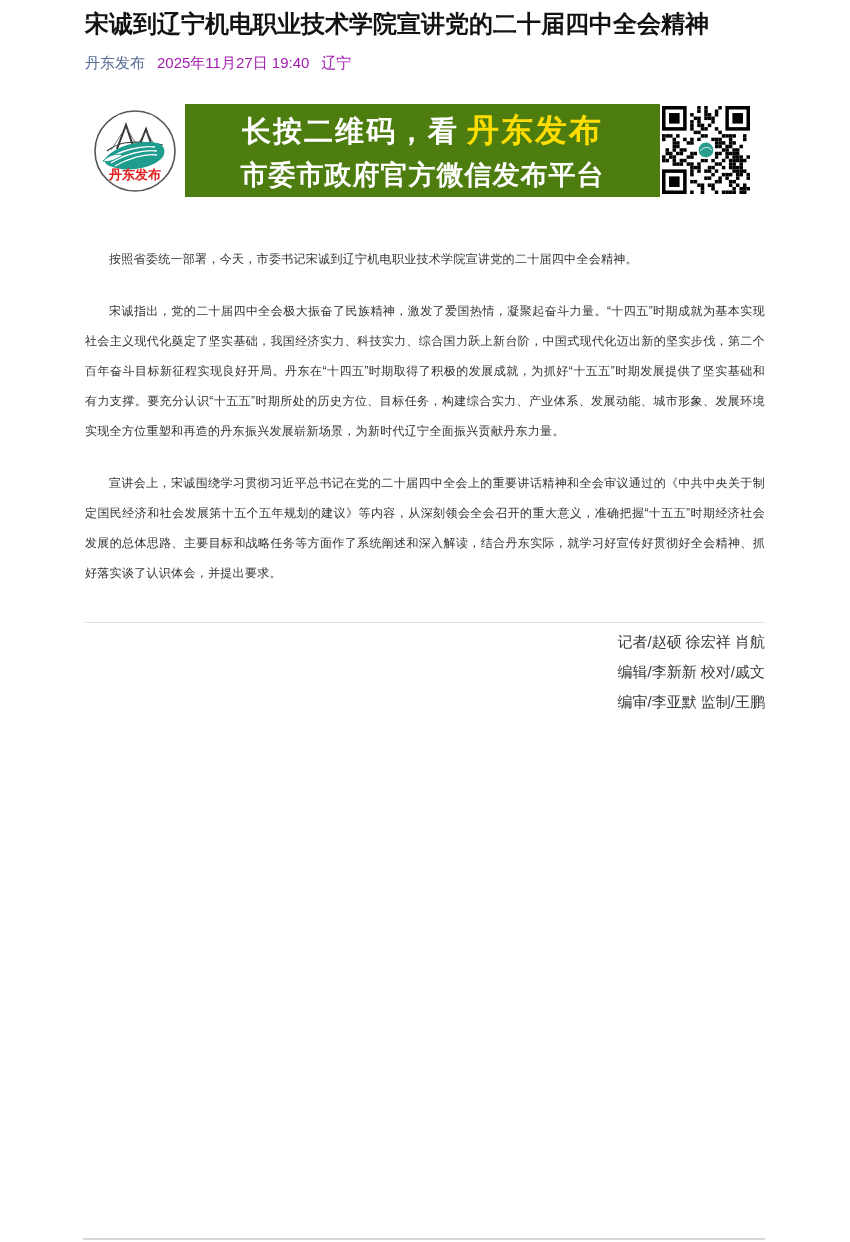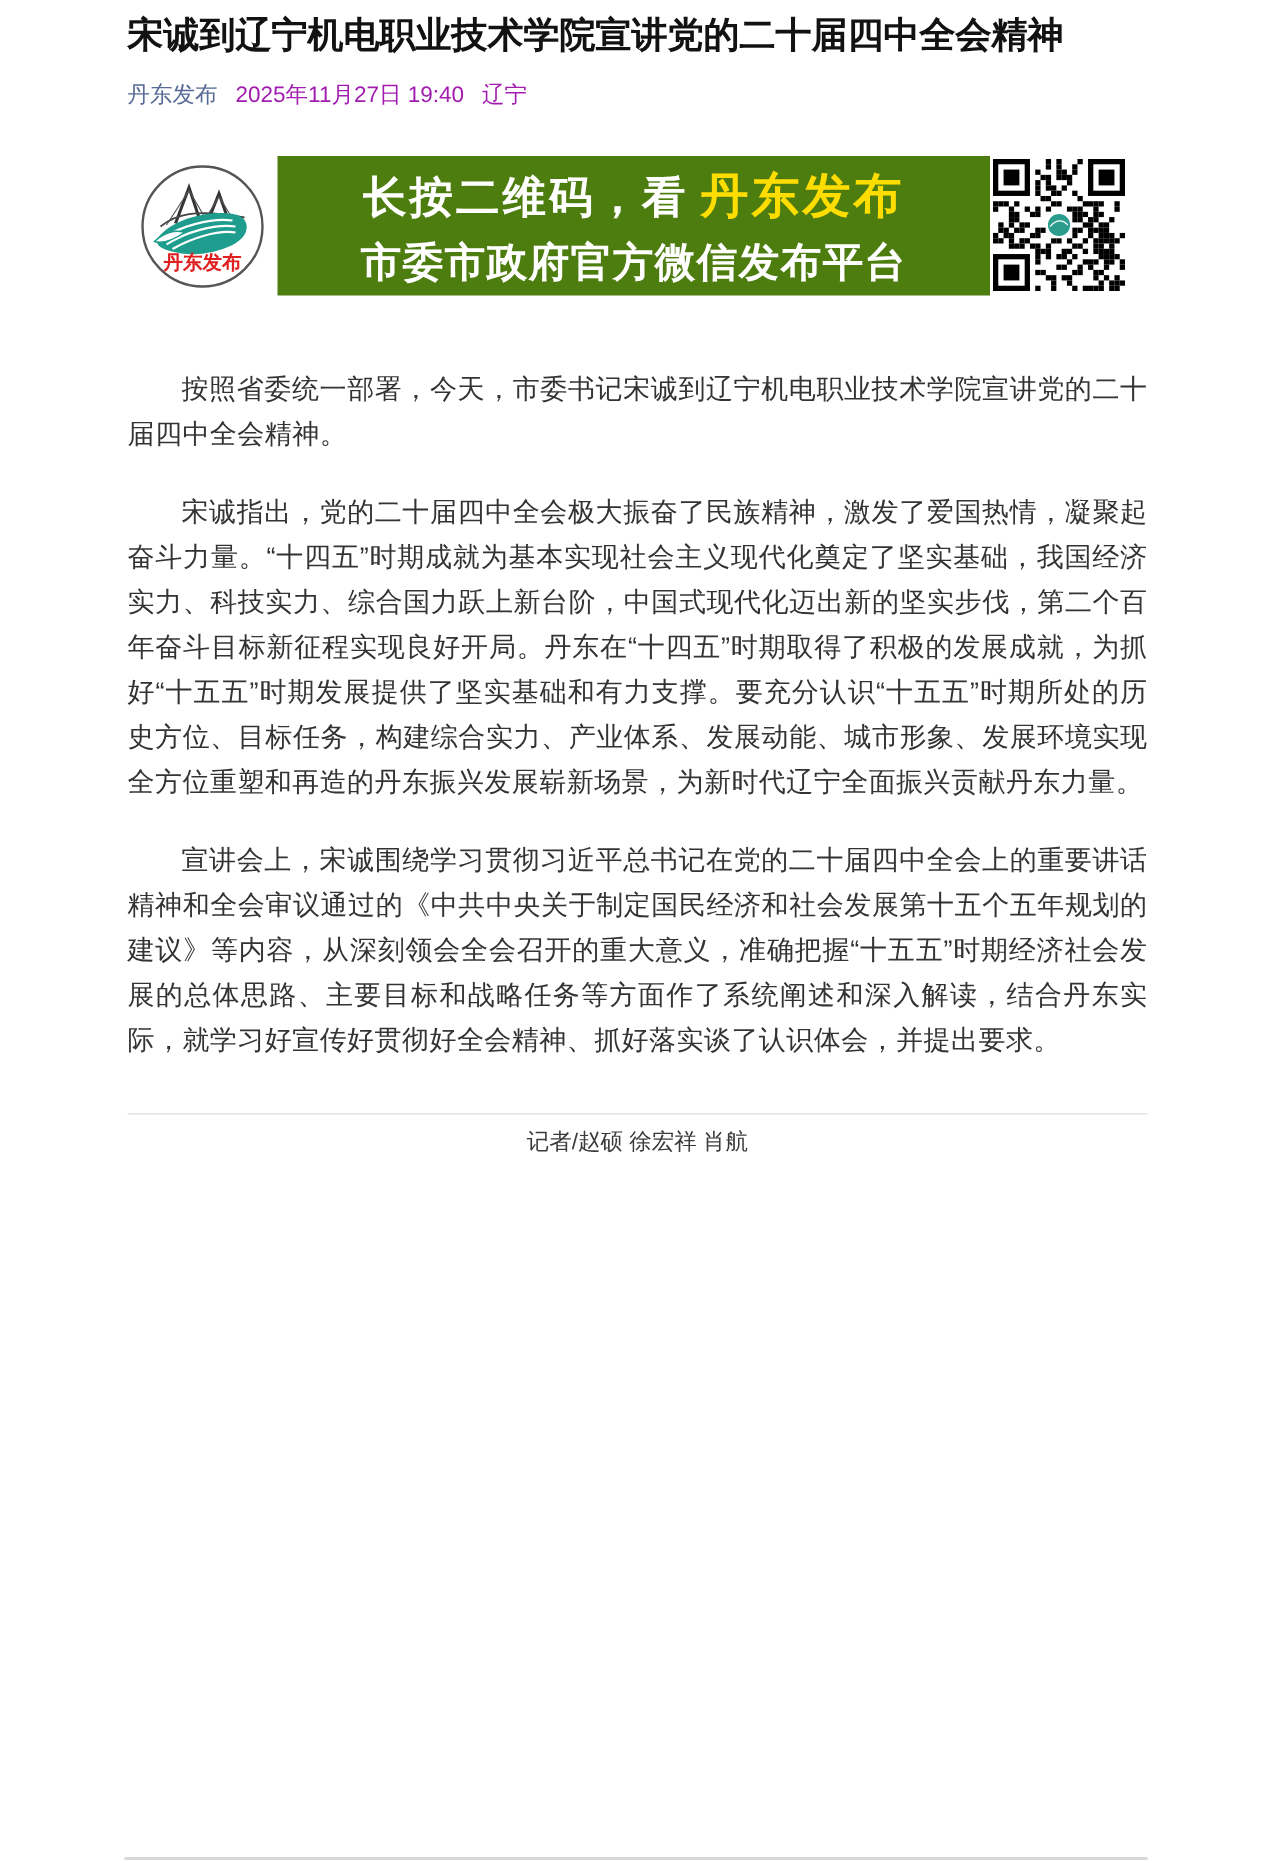--- a/index.html
+++ b/index.html
@@ -54,37 +54,37 @@
   }
   .red-band .line1 .hl{color:#ffdd00;font-size:32px;margin-left:8px;}
   .red-band .line2{
     font-size:27px;font-weight:700;letter-spacing:1px;margin-top:4px;white-space:nowrap;
   }
   .banner .qr-wrap{
     position:absolute;left:577px;top:9px;width:88px;height:88px;background:#fff;
   }
   
   .body-text p{
-    font-size:18px;
+    font-size:12px;
     line-height:30px;
     color:#333333;
     text-align:justify;
     text-indent:2em;
     margin:22px 0;
     letter-spacing:0.3px;
   }
   .body-text p.first{margin-top:40px;}
   .credits-rule{
     border:none;
     border-top:1px solid #e2e2e2;
     margin:34px 0 4px 0;
   }
   .credits p{
     margin:0;
-    text-align:center;
+    text-align:right;
     font-size:15px;
     line-height:30px;
     color:#3a3a3a;
     text-indent:0;
   }
   .bottom-line{
     position:absolute;
     left:83px;
     width:682px;
     bottom:2px;
@@ -331,17 +331,19 @@
     <div class="body-text">
       <p class="first">按照省委统一部署，今天，市委书记宋诚到辽宁机电职业技术学院宣讲党的二十届四中全会精神。</p>
       <p>宋诚指出，党的二十届四中全会极大振奋了民族精神，激发了爱国热情，凝聚起奋斗力量。“十四五”时期成就为基本实现社会主义现代化奠定了坚实基础，我国经济实力、科技实力、综合国力跃上新台阶，中国式现代化迈出新的坚实步伐，第二个百年奋斗目标新征程实现良好开局。丹东在“十四五”时期取得了积极的发展成就，为抓好“十五五”时期发展提供了坚实基础和有力支撑。要充分认识“十五五”时期所处的历史方位、目标任务，构建综合实力、产业体系、发展动能、城市形象、发展环境实现全方位重塑和再造的丹东振兴发展崭新场景，为新时代辽宁全面振兴贡献丹东力量。</p>
       <p>宣讲会上，宋诚围绕学习贯彻习近平总书记在党的二十届四中全会上的重要讲话精神和全会审议通过的《中共中央关于制定国民经济和社会发展第十五个五年规划的建议》等内容，从深刻领会全会召开的重大意义，准确把握“十五五”时期经济社会发展的总体思路、主要目标和战略任务等方面作了系统阐述和深入解读，结合丹东实际，就学习好宣传好贯彻好全会精神、抓好落实谈了认识体会，并提出要求。</p>
     </div>
 
     <hr class="credits-rule">
 
     <div class="credits">
       <p>记者/赵硕 徐宏祥 肖航</p>
+      <p>编辑/李新新 校对/戚文</p>
+      <p>编审/李亚默 监制/王鹏</p>
     </div>
 
   </div>
   <div class="bottom-line"></div>
 </div>
 
 </body></html>

